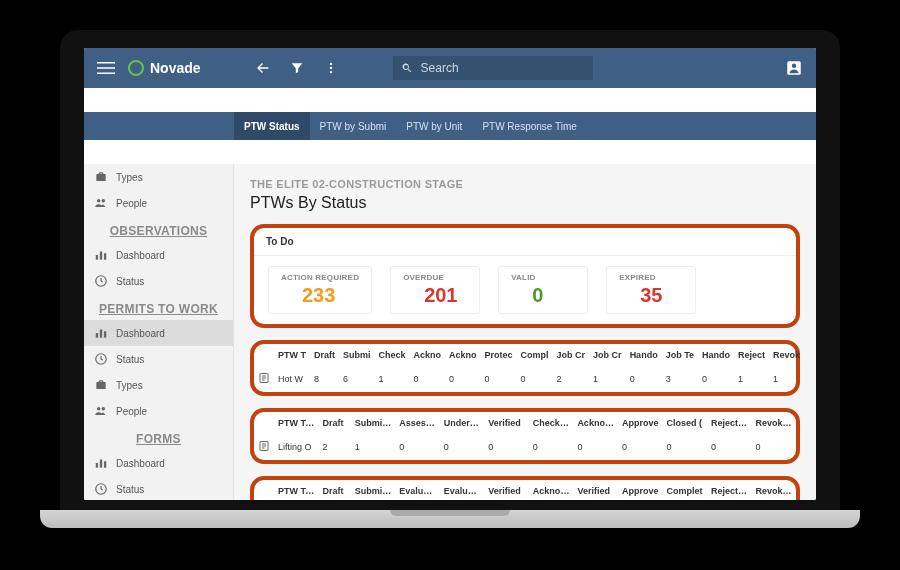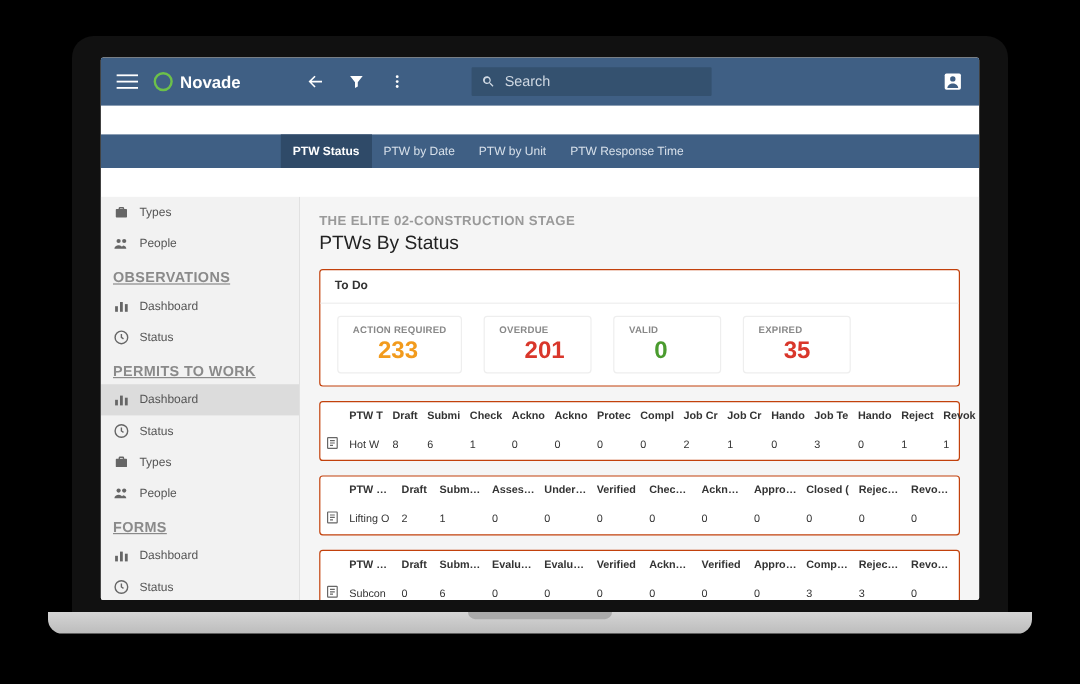--- a/index.html
+++ b/index.html
@@ -18,32 +18,32 @@
   .search { flex:0 0 200px; margin-left:40px; height:24px; background:#34516f; border-radius:1px; display:flex; align-items:center; padding:0 8px; color:#cfd8e2; font-size:12px; gap:8px; }
   .spacer { flex:1; }
 
   
   .tabs { height:28px; background:#3f5f84; display:flex; align-items:stretch; padding-left:150px; font-size:10px; color:#d7e0ea;text-align:right; }
   .tab { padding:0 10px; display:flex; align-items:center; cursor:pointer; }
   .tab.active { background:#2f4a68; color:#fff; font-weight:600; }
 
   
   .body { flex:1; display:flex; overflow:hidden; background:#f5f5f5; }
-  .sidebar { width:166px; background:#f2f2f2; border-right:1px solid #e1e1e1; overflow-y:auto; font-size:10px; color:#555; }
+  .sidebar { width:150px; background:#f2f2f2; border-right:1px solid #e1e1e1; overflow-y:auto; font-size:10px; color:#555;text-align:center; }
   .sb-head { padding:8px 10px 4px 10px; color:#8a8a8a; font-size:12px; font-weight:600; letter-spacing:.3px;text-decoration:underline; }
   .sb-item { display:flex; align-items:center; gap:8px; padding:6px 10px; cursor:pointer; }
   .sb-item.active { background:#dcdcdc; }
   .sb-ico { width:14px; height:14px; display:flex; align-items:center; justify-content:center; color:#666; }
   .sb-ico svg { width:14px; height:14px; }
 
   .main { flex:1; overflow-y:auto; padding:14px 16px; }
   .crumb { font-size:11px; color:#9a9a9a; font-weight:600; letter-spacing:.3px; }
   .title { font-size:16px; font-weight:400; color:#222; margin:4px 0 12px 0; }
 
-  .card { background:#fff; border:1px solid #c2410c; border-radius:3px; margin-bottom:12px; }
+  .card { background:#fff; border:4px solid #c2410c; border-radius:14px; margin-bottom:12px; }
   .card-h { padding:8px 12px; font-size:10px; font-weight:700; color:#333; border-bottom:1px solid #eee; }
   .summary { display:flex; gap:18px; padding:10px 14px; }
   .sum { border:1px solid #eee; border-radius:3px; padding:6px 12px; min-width:90px; }
   .sum-l { font-size:8px; color:#888; font-weight:700; letter-spacing:.2px; }
   .sum-v { font-size:20px; font-weight:700; margin-top:2px;margin-left:21px; }
   .c-orange{color:#f29b1d}.c-red{color:#d9372b}.c-green{color:#4a9b2e}
 
   .tbl { width:100%; font-size:9px; border-collapse:collapse; }
   .tbl th, .tbl td { padding:6px 4px; text-align:left; white-space:nowrap; overflow:hidden; text-overflow:ellipsis; max-width:40px; }
   .tbl th { color:#333; font-weight:700; }
@@ -107,21 +107,21 @@
           <svg viewBox="0 0 24 24" width="18" height="18" fill="currentColor">
               <rect x="3" y="3" width="18" height="18" rx="2" fill="#fff"></rect>
               <circle cx="12" cy="9" r="3" fill="#3f5f84"></circle>
               <path d="M6 19c0-3 3-5 6-5s6 2 6 5" fill="#3f5f84"></path>
             </svg>
         </div>
       </div>
 
       <div class="tabs" id="tabs">
           <div class="tab active">PTW Status</div>
-          <div class="tab">PTW by Date</div>
+          <div class="tab">PTW by Submi</div>
           <div class="tab">PTW by Unit</div>
           <div class="tab">PTW Response Time</div>
         </div>
 
       <div class="body">
         <div class="sidebar" id="sidebar">
             <div class="sb-item">
               <span class="sb-ico">
                 <svg viewBox="0 0 24 24" fill="currentColor">
                   <path d="M10 4h4a2 2 0 012 2v1h3a1 1 0 011 1v10a1 1 0 01-1 1H5a1 1 0 01-1-1V8a1 1 0 011-1h3V6a2 2 0 012-2zm0 3h4V6h-4z"></path>

